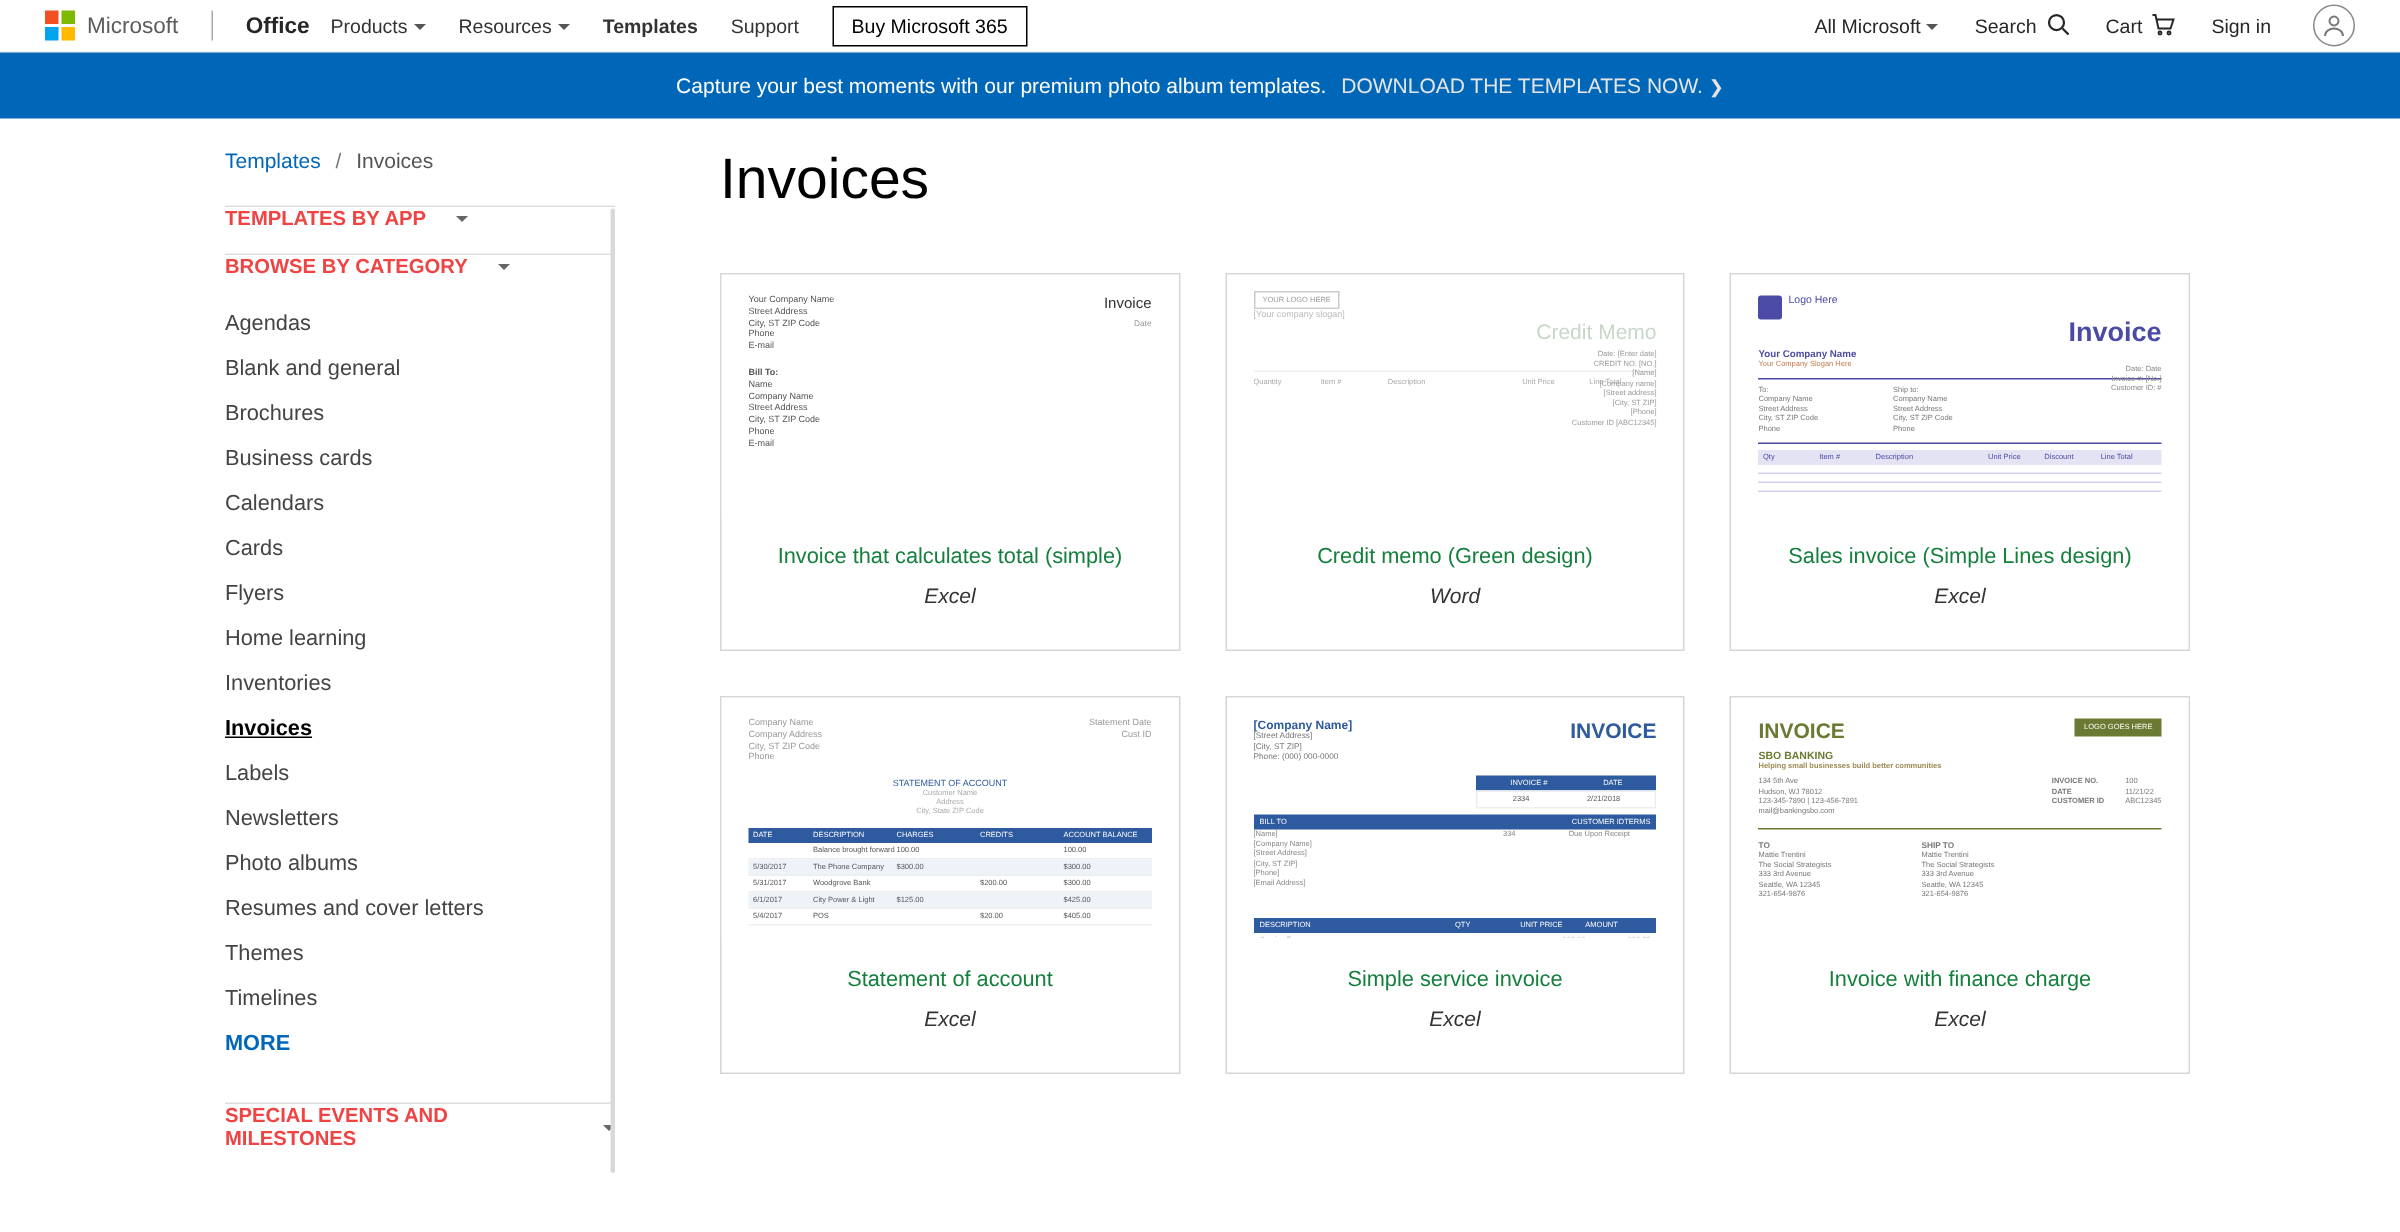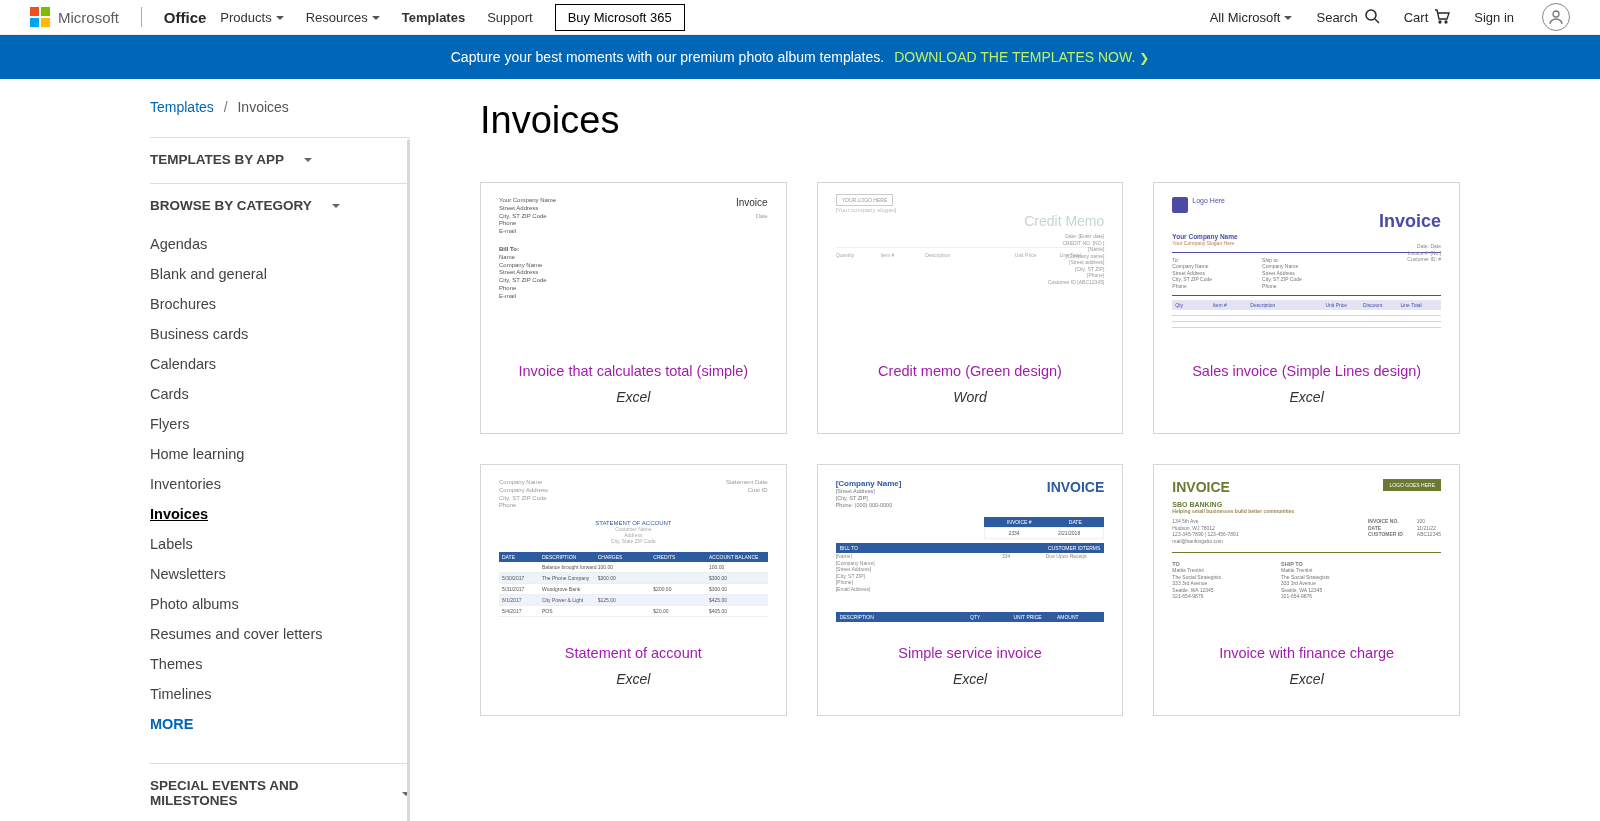--- a/index.html
+++ b/index.html
@@ -21,47 +21,47 @@
     .buy-btn { border:1px solid #000; padding:5px 12px; font-size:13px; background:#fff; cursor:pointer; }
     .right-nav { margin-left:auto; display:flex; align-items:center; gap:24px; font-size:13px; }
     .search-group { display:flex; align-items:center; gap:6px; }
     .search-icon svg, .cart-icon svg { width:16px; height:16px; }
     .cart-group { display:flex; align-items:center; gap:6px; }
     .avatar-circle { width:28px; height:28px; border:1px solid #888; border-radius:50%; display:flex; align-items:center; justify-content:center; margin-left:4px; }
     .avatar-circle svg { width:16px; height:16px; }
     
     
     .promo { background:#0067b8; color:#fff; text-align:center; font-size:14px; padding:14px 0; display:flex; justify-content:center; align-items:center; gap:10px; }
-    .promo a { color:#bef264; text-decoration:none; font-weight:400; }
+    .promo a { color:#e5e5e5; text-decoration:none; font-weight:400; }
     .promo-chevron { font-size:12px; }
     
     
     .page { display:flex; padding: 20px 140px 40px 150px; gap: 70px; }
     
     
     .sidebar { width: 260px; flex-shrink:0; position:relative; }
     .sidebar::after { content:""; position:absolute; right:0; top:40px; bottom:0; width:3px; background:#d9d9d9; border-radius:2px; }
     .breadcrumbs { font-size:14px; margin-bottom: 22px; }
     .breadcrumbs a { color:#0067b8; text-decoration:none; }
     .bc-sep { color:#777; margin: 0 6px; }
     .bc-current { color:#555; }
-    .side-section-title { font-size: 13.5px; font-weight:600; color:#404040; border-top:1px solid #ddd; padding-top:14px; margin-bottom:16px; display:flex; align-items:center; gap:20px; }
+    .side-section-title { font-size: 13.5px; font-weight:600; color:#ef4444; border-top:1px solid #ddd; margin-bottom:16px; display:flex; align-items:center; gap:20px; }
     .side-section-title .sec-caret::after { content:""; display:inline-block; border:4px solid transparent; border-top-color:#666; transform:translateY(2px); }
     .side-list { list-style:none; margin-bottom:24px; }
     .side-list li { font-size:14.5px; color:#444; padding:7px 0; cursor:pointer; }
     .side-list li.active { font-weight:700; text-decoration: underline; color:#000; }
     .side-list li.more { color:#0067b8; font-weight:700; }
     
     
     .main { flex:1; }
     .page-title { font-size:38px; font-weight:400; margin-bottom:40px; color:#000; }
     .cards { display:grid; grid-template-columns: repeat(3, 1fr); gap: 30px; }
     .card { border:1px solid #d6d6d6; background:#fff; overflow:hidden; cursor:pointer; }
     .card-preview { height:160px; padding:14px 18px; font-size:6px; color:#555; overflow:hidden; background:#fff; position:relative; }
-    .card-title { text-align:center; font-size:14.5px; color:#a21caf; padding: 20px 8px 10px; }
+    .card-title { text-align:center; font-size:14.5px; color:#15803d; padding: 20px 8px 10px; }
     .card-app { text-align:center; font-size:14px; font-style:italic; padding-bottom: 28px; color:#333; }
     
     
     .pv-row { line-height:1.3; }
     .pv-right-head { position:absolute; top:14px; right:18px; font-size:10px; color:#333; }
     .pv-sub-right { position:absolute; top:30px; right:18px; font-size:5.5px; color:#999; }
     
     
     .credit-memo-title { position:absolute; top:30px; right:18px; font-size:14px; color:#c7d7c9; }
     .credit-logo { border:1px solid #ccc; padding:2px 5px; font-size:5px; color:#999; }

